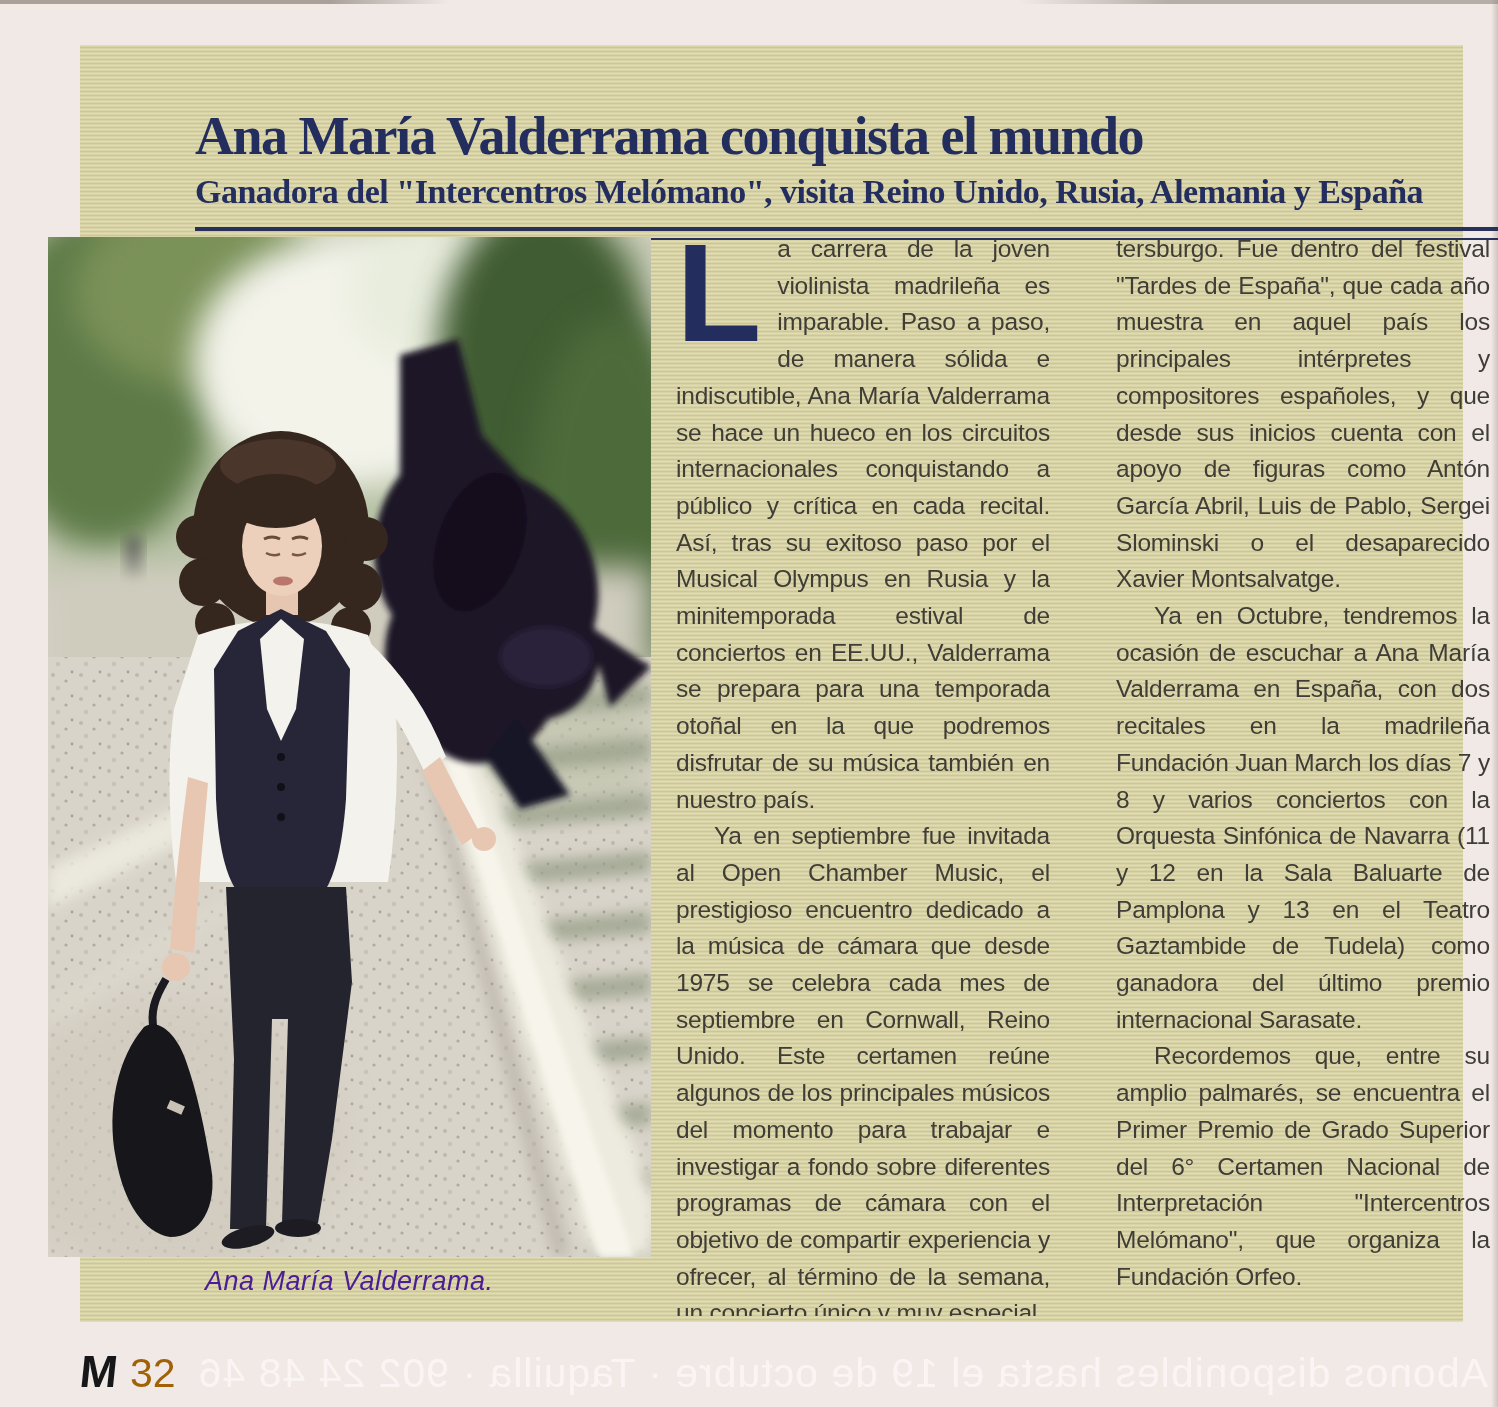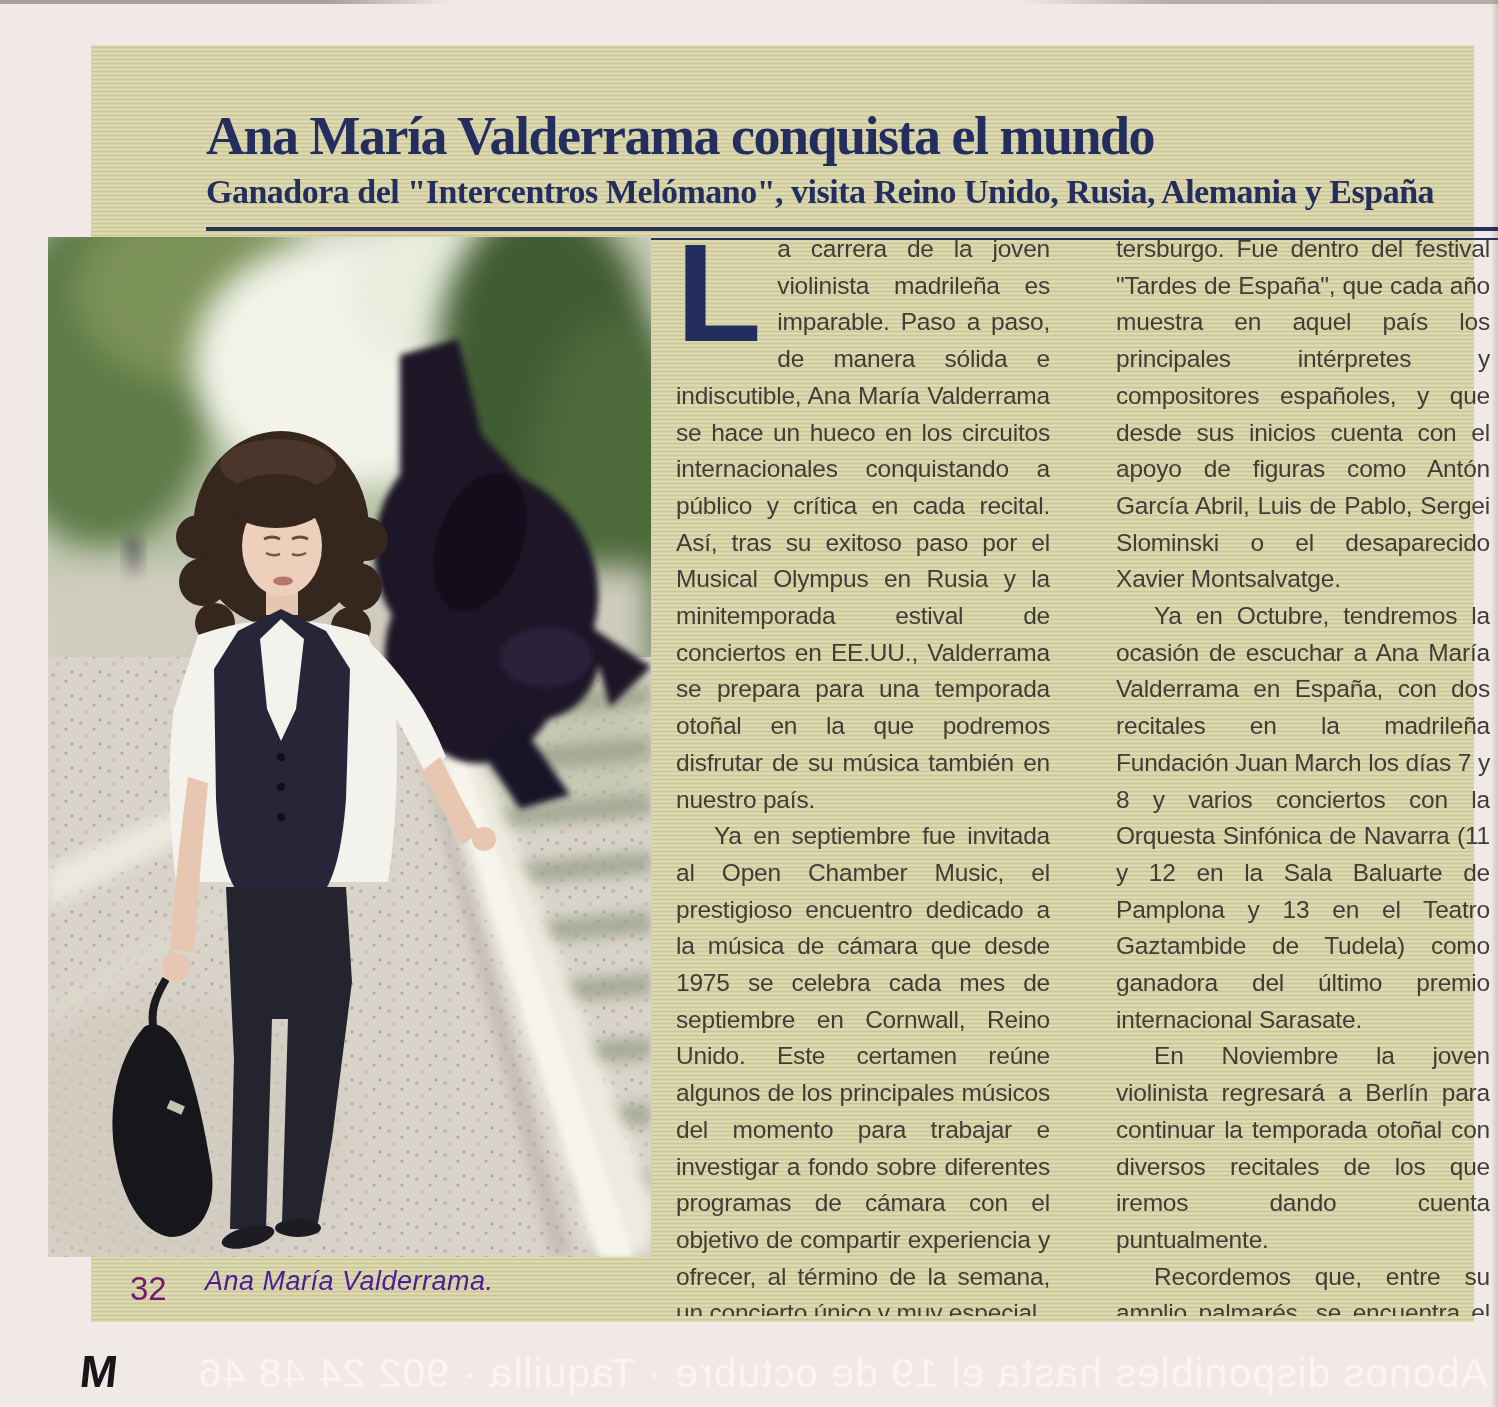--- a/index.html
+++ b/index.html
@@ -14,21 +14,21 @@
   .scan-top-edge {
     position:absolute; left:0; top:0; width:100%; height:4px;
     background:linear-gradient(90deg, rgba(110,100,92,.55) 0 22%, rgba(110,100,92,0) 30% 68%, rgba(110,100,92,.45) 78% 100%);
   }
   .scan-right-edge {
     position:absolute; right:0; top:0; width:7px; height:100%;
     background:linear-gradient(270deg, rgba(140,128,120,.35), rgba(140,128,120,0));
   }
   
   .panel {
-    position:absolute; left:91px; top:45px; width:1383px; height:1277px;
+    position:absolute; left:80px; top:45px; width:1383px; height:1277px;
     background-color:#d7d3a6;
     background-image:repeating-linear-gradient(180deg,
       rgba(255,255,255,.20) 0 1px,
       rgba(0,0,0,0) 1px 2px,
       rgba(158,150,108,.20) 2px 3px,
       rgba(0,0,0,0) 3px 4px);
   }
   .headline {
     position:absolute; left:115px; top:62px; width:1335px;
     font-family:"Liberation Serif", serif;
@@ -76,22 +76,22 @@
     color:#242e5e;
     margin:9px 16px 0 0;
   }
   
   .footer-m {
     position:absolute; left:80px; top:1346px;
     font-weight:900; font-size:45px; color:#17171a;
     transform:skewX(-6deg);
   }
   .footer-page {
-    position:absolute; left:130px; top:1270px;
-    font-size:33px; color:#701a75;
+    position:absolute; left:130px; top:1350px;
+    font-size:41px; color:#a16207;
   }
   .ghost-line {
     position:absolute; left:40px; right:10px; top:1350px;
     transform:scaleX(-1);
     font-size:41px; color:rgba(252,247,246,.85);
     letter-spacing:1px; white-space:nowrap; overflow:hidden;
     text-align:left;
   }
 </style>
 </head>
@@ -230,19 +230,18 @@
 
 <div class="col col-1">
   <p class="para"><span class="dropcap">L</span><span>a carrera de la joven violinista madrileña es imparable. Paso a paso, de manera sólida e indiscutible, Ana María Valderrama se hace un hueco en los circuitos internacionales conquistando a público y crítica en cada recital.  Así, tras su exitoso paso por el Musical Olympus en Rusia y la minitemporada estival de conciertos en EE.UU., Valderrama se prepara para una temporada otoñal en la que podremos disfrutar de su música también en nuestro país.</span></p>
   <p class="para indent">Ya en septiembre fue invitada al Open Chamber Music, el prestigioso encuentro dedicado a la música de cámara que desde 1975 se celebra cada mes de septiembre en Cornwall, Reino Unido. Este certamen reúne algunos de los principales músicos del momento para trabajar e investigar a fondo sobre diferentes programas de cámara con el objetivo de compartir experiencia y ofrecer, al término de la semana, un concierto único y muy especial.</p>
 
 </div>
 
 <div class="col col-2">
   <p class="para">tersburgo. Fue dentro del festival "Tardes de España", que cada año muestra en aquel país los principales intérpretes y compositores españoles, y que desde sus inicios cuenta con el apoyo de figuras como Antón García Abril, Luis de Pablo, Sergei Slominski o el desaparecido Xavier Montsalvatge.</p>
   <p class="para indent">Ya en Octubre, tendremos la ocasión de escuchar a Ana María Valderrama en España, con dos recitales en la madrileña Fundación Juan March los días 7 y 8 y varios conciertos con la Orquesta Sinfónica de Navarra (11 y 12 en la Sala Baluarte de Pamplona y 13 en el Teatro Gaztambide de Tudela) como ganadora del último premio internacional Sarasate.</p>
-  <p class="para indent">En Noviembre la joven violinista regresará a Berlín para continuar la temporada otoñal con diversos recitales de los que iremos dando cuenta puntualmente.</p>
   <p class="para indent"><span>Recordemos que, entre su amplio palmarés, se encuentra el Primer Premio de Grado Superior del 6° Certamen Nacional de Interpretación "Intercentros Melómano", que organiza la Fundación Orfeo.</span></p>
 </div>
 
 <div class="ghost-line">Abonos disponibles hasta el 19 de octubre  ·  Taquilla · 902 24 48 46</div>
 <div class="footer-m">M</div>
 <div class="footer-page">32</div>
 
 </body></html>

